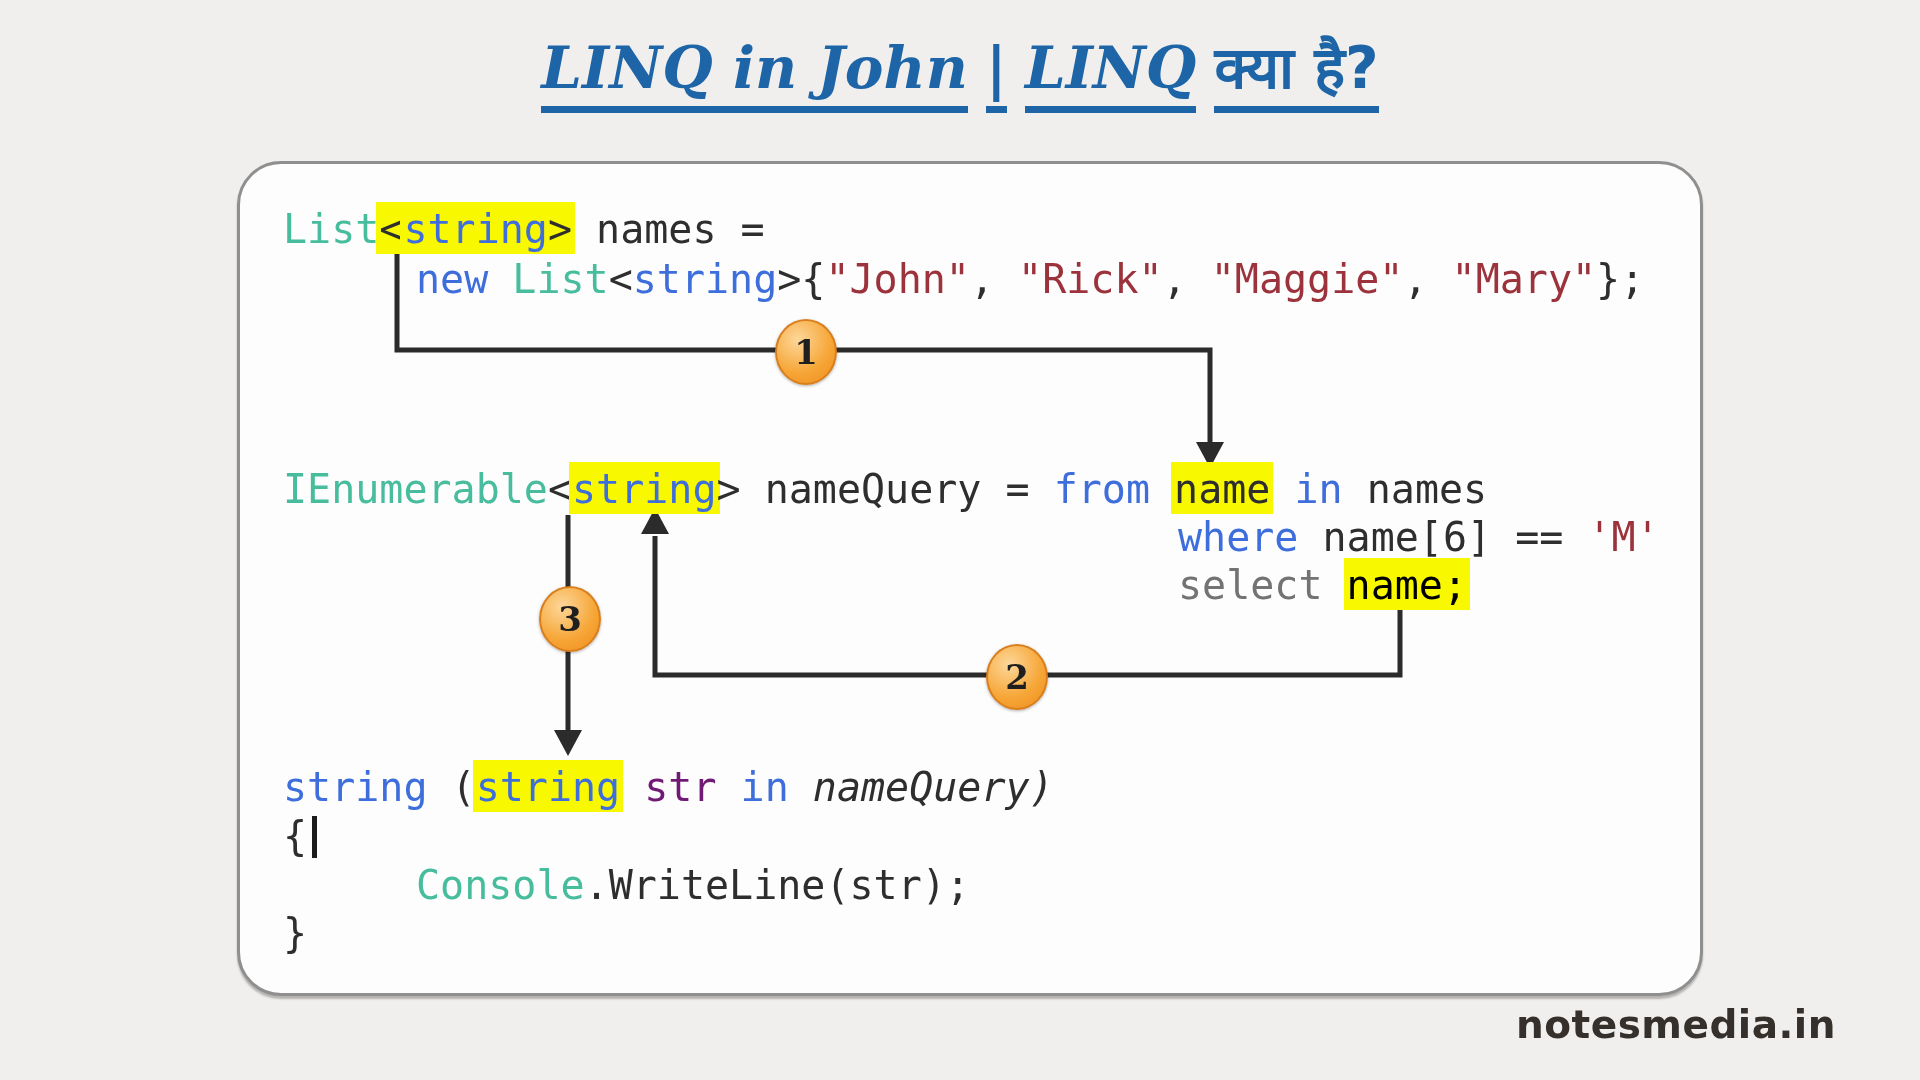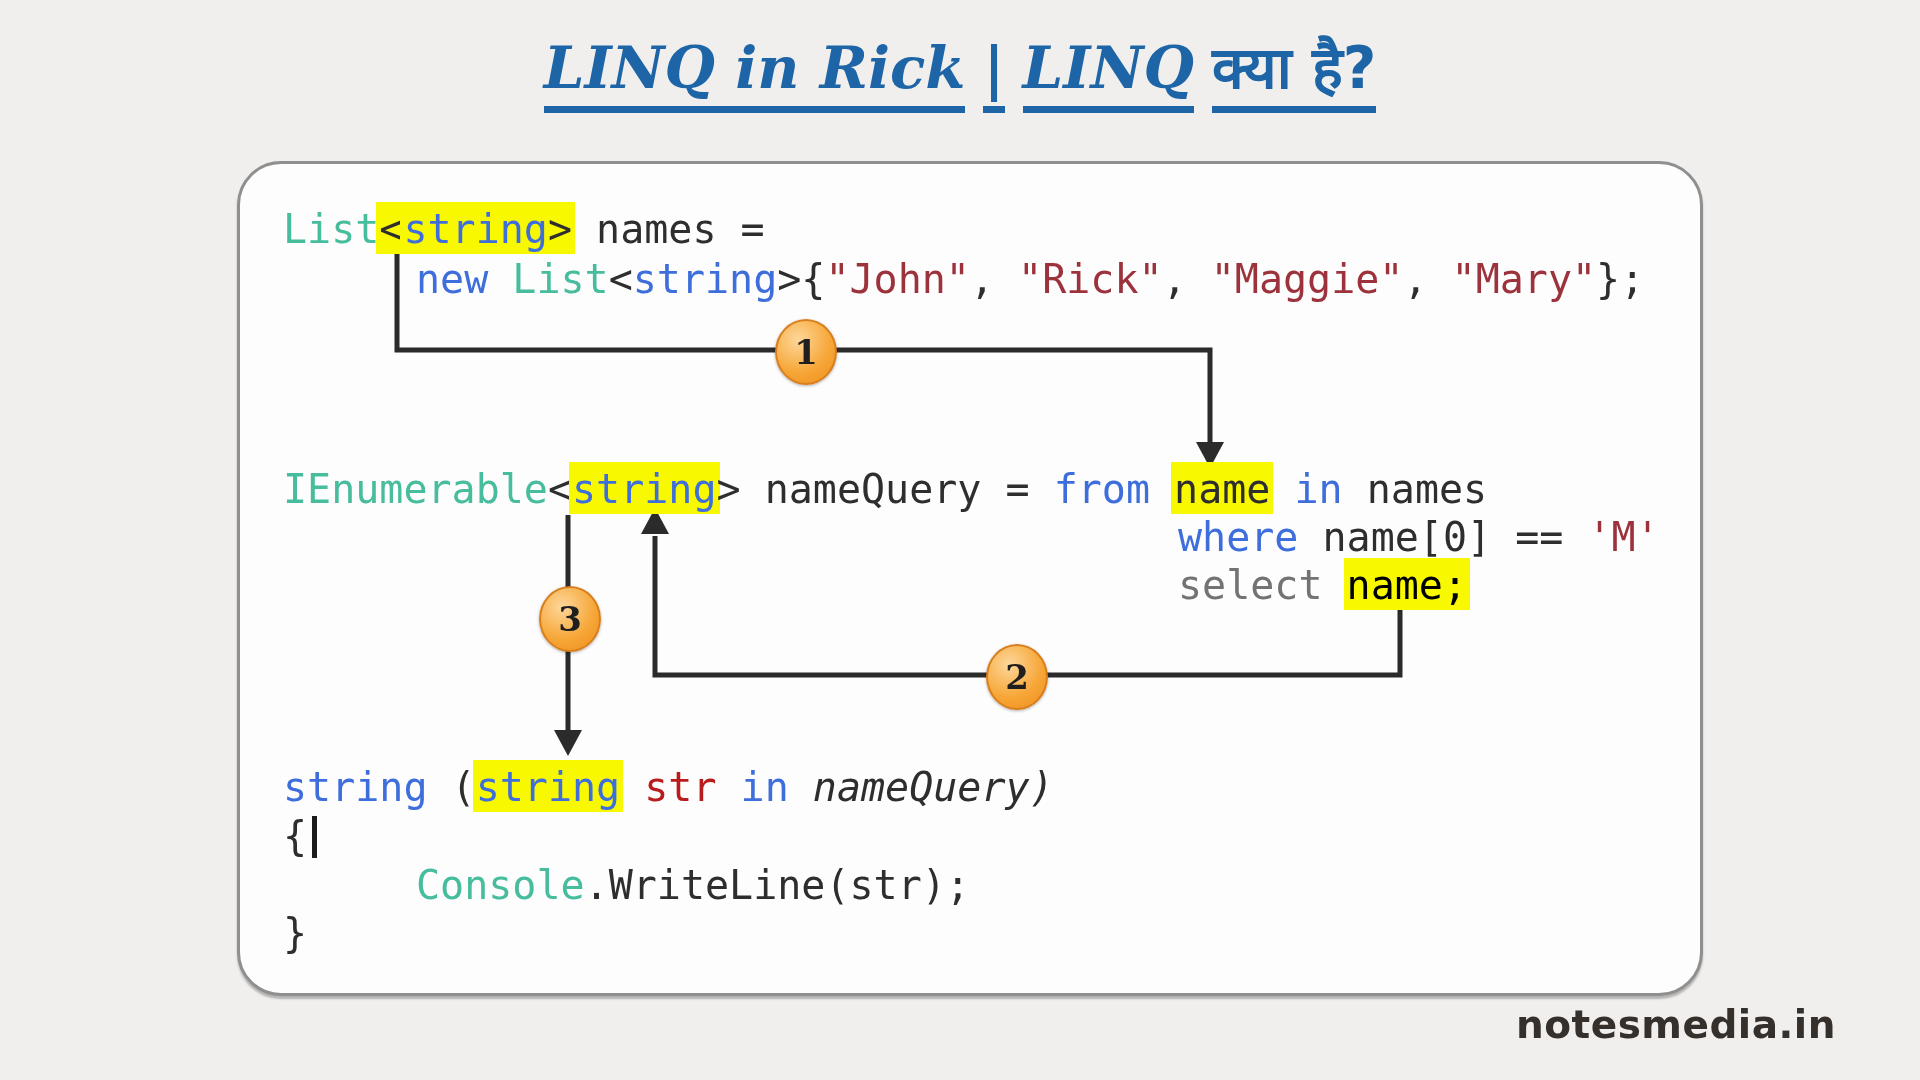--- a/index.html
+++ b/index.html
@@ -44,42 +44,42 @@
   .m1{left:775px;top:319px;} .m2{left:986px;top:644px;} .m3{left:539px;top:586px;}
 
   
   .watermark{position:absolute;top:1002px;right:84px;z-index:5;
              font-family:"DejaVu Sans",sans-serif;font-weight:700;font-size:39px;
              color:#35302c;letter-spacing:.5px;}
 </style>
 </head>
 <body>
 
-<h1 class="title"><span class="tpart latin">LINQ in Rick</span><span class="tpart latin">|</span><span class="tpart latin">LINQ</span><span class="tpart hindi">क्या है?</span></h1>
+<h1 class="title"><span class="tpart latin">LINQ in John</span><span class="tpart latin">|</span><span class="tpart latin">LINQ</span><span class="tpart hindi">क्या है?</span></h1>
 
 <div class="panel"></div>
 
 <svg class="arrows" viewBox="0 0 1920 1080">
 
   <path d="M397 250 V350 H1210 V444"></path>
   <polygon points="1196,442 1224,442 1210,468"></polygon>
 
   <path d="M1400 608 V675 H655 V536"></path>
   <polygon points="641,534 669,534 655,508"></polygon>
 
   <path d="M568 515 V732"></path>
   <polygon points="554,730 582,730 568,756"></polygon>
 </svg>
 
 <div class="cl l0"><span style="color: rgb(71, 189, 157);">List</span><span class="hl" style="color: rgb(46, 46, 46); background-color: rgb(248, 248, 0);">&lt;</span><span class="hl" style="color: rgb(62, 110, 219); background-color: rgb(248, 248, 0);">string</span><span class="hl" style="color: rgb(46, 46, 46); background-color: rgb(248, 248, 0);">&gt;</span><span style="color: rgb(46, 46, 46);"> names =</span></div>
 <div class="cl l1"><span style="color: rgb(62, 110, 219);">new</span><span style="color: rgb(46, 46, 46);"> </span><span style="color: rgb(71, 189, 157);">List</span><span style="color: rgb(46, 46, 46);">&lt;</span><span style="color: rgb(62, 110, 219);">string</span><span style="color: rgb(46, 46, 46);">&gt;{</span><span style="color: rgb(156, 51, 60);">"John"</span><span style="color: rgb(46, 46, 46);">, </span><span style="color: rgb(156, 51, 60);">"Rick"</span><span style="color: rgb(46, 46, 46);">, </span><span style="color: rgb(156, 51, 60);">"Maggie"</span><span style="color: rgb(46, 46, 46);">, </span><span style="color: rgb(156, 51, 60);">"Mary"</span><span style="color: rgb(46, 46, 46);">};</span></div>
 <div class="cl l2"><span style="color: rgb(71, 189, 157);">IEnumerable</span><span style="color: rgb(46, 46, 46);">&lt;</span><span class="hl" style="color: rgb(62, 110, 219); background-color: rgb(248, 248, 0);">string</span><span style="color: rgb(46, 46, 46);">&gt;</span><span style="color: rgb(46, 46, 46);"> nameQuery = </span><span style="color: rgb(62, 110, 219);">from</span><span style="color: rgb(46, 46, 46);"> </span><span class="hl" style="color: rgb(46, 46, 46); background-color: rgb(248, 248, 0);">name</span><span style="color: rgb(46, 46, 46);"> </span><span style="color: rgb(62, 110, 219);">in</span><span style="color: rgb(46, 46, 46);"> names</span></div>
-<div class="cl l3"><span style="color: rgb(62, 110, 219);">where</span><span style="color: rgb(46, 46, 46);"> name[0] == </span><span style="color: rgb(156, 51, 60);">'M'</span></div>
+<div class="cl l3"><span style="color: rgb(62, 110, 219);">where</span><span style="color: rgb(46, 46, 46);"> name[6] == </span><span style="color: rgb(156, 51, 60);">'M'</span></div>
 <div class="cl l4"><span style="color: #737373;">select</span><span style="color: rgb(46, 46, 46);"> </span><span class="hl" style="color: #000000; background-color: rgb(248, 248, 0);">name;</span></div>
-<div class="cl l5"><span style="color: rgb(62, 110, 219);">string</span><span style="color: rgb(46, 46, 46);"> (</span><span class="hl" style="color: rgb(62, 110, 219); background-color: rgb(248, 248, 0);">string</span><span style="color: #b91c1c;"> str </span><span style="color: rgb(62, 110, 219);">in</span><span style="color: rgb(46, 46, 46); font-style: italic;"> nameQuery)</span></div>
+<div class="cl l5"><span style="color: rgb(62, 110, 219);">string</span><span style="color: rgb(46, 46, 46);"> (</span><span class="hl" style="color: rgb(62, 110, 219); background-color: rgb(248, 248, 0);">string</span><span style="color: #701a75;"> str </span><span style="color: rgb(62, 110, 219);">in</span><span style="color: rgb(46, 46, 46); font-style: italic;"> nameQuery)</span></div>
 <div class="cl l6"><span style="color: rgb(46, 46, 46);">{</span></div>
 <div class="cl l7"><span style="color: rgb(71, 189, 157);">Console</span><span style="color: rgb(46, 46, 46);">.WriteLine(str);</span></div>
 <div class="cl l8"><span style="color: rgb(46, 46, 46);">}</span></div>
 
 <div class="cursor"></div>
 
 <div class="marker m1">
     <span>1</span>
   </div>
 <div class="marker m2">

